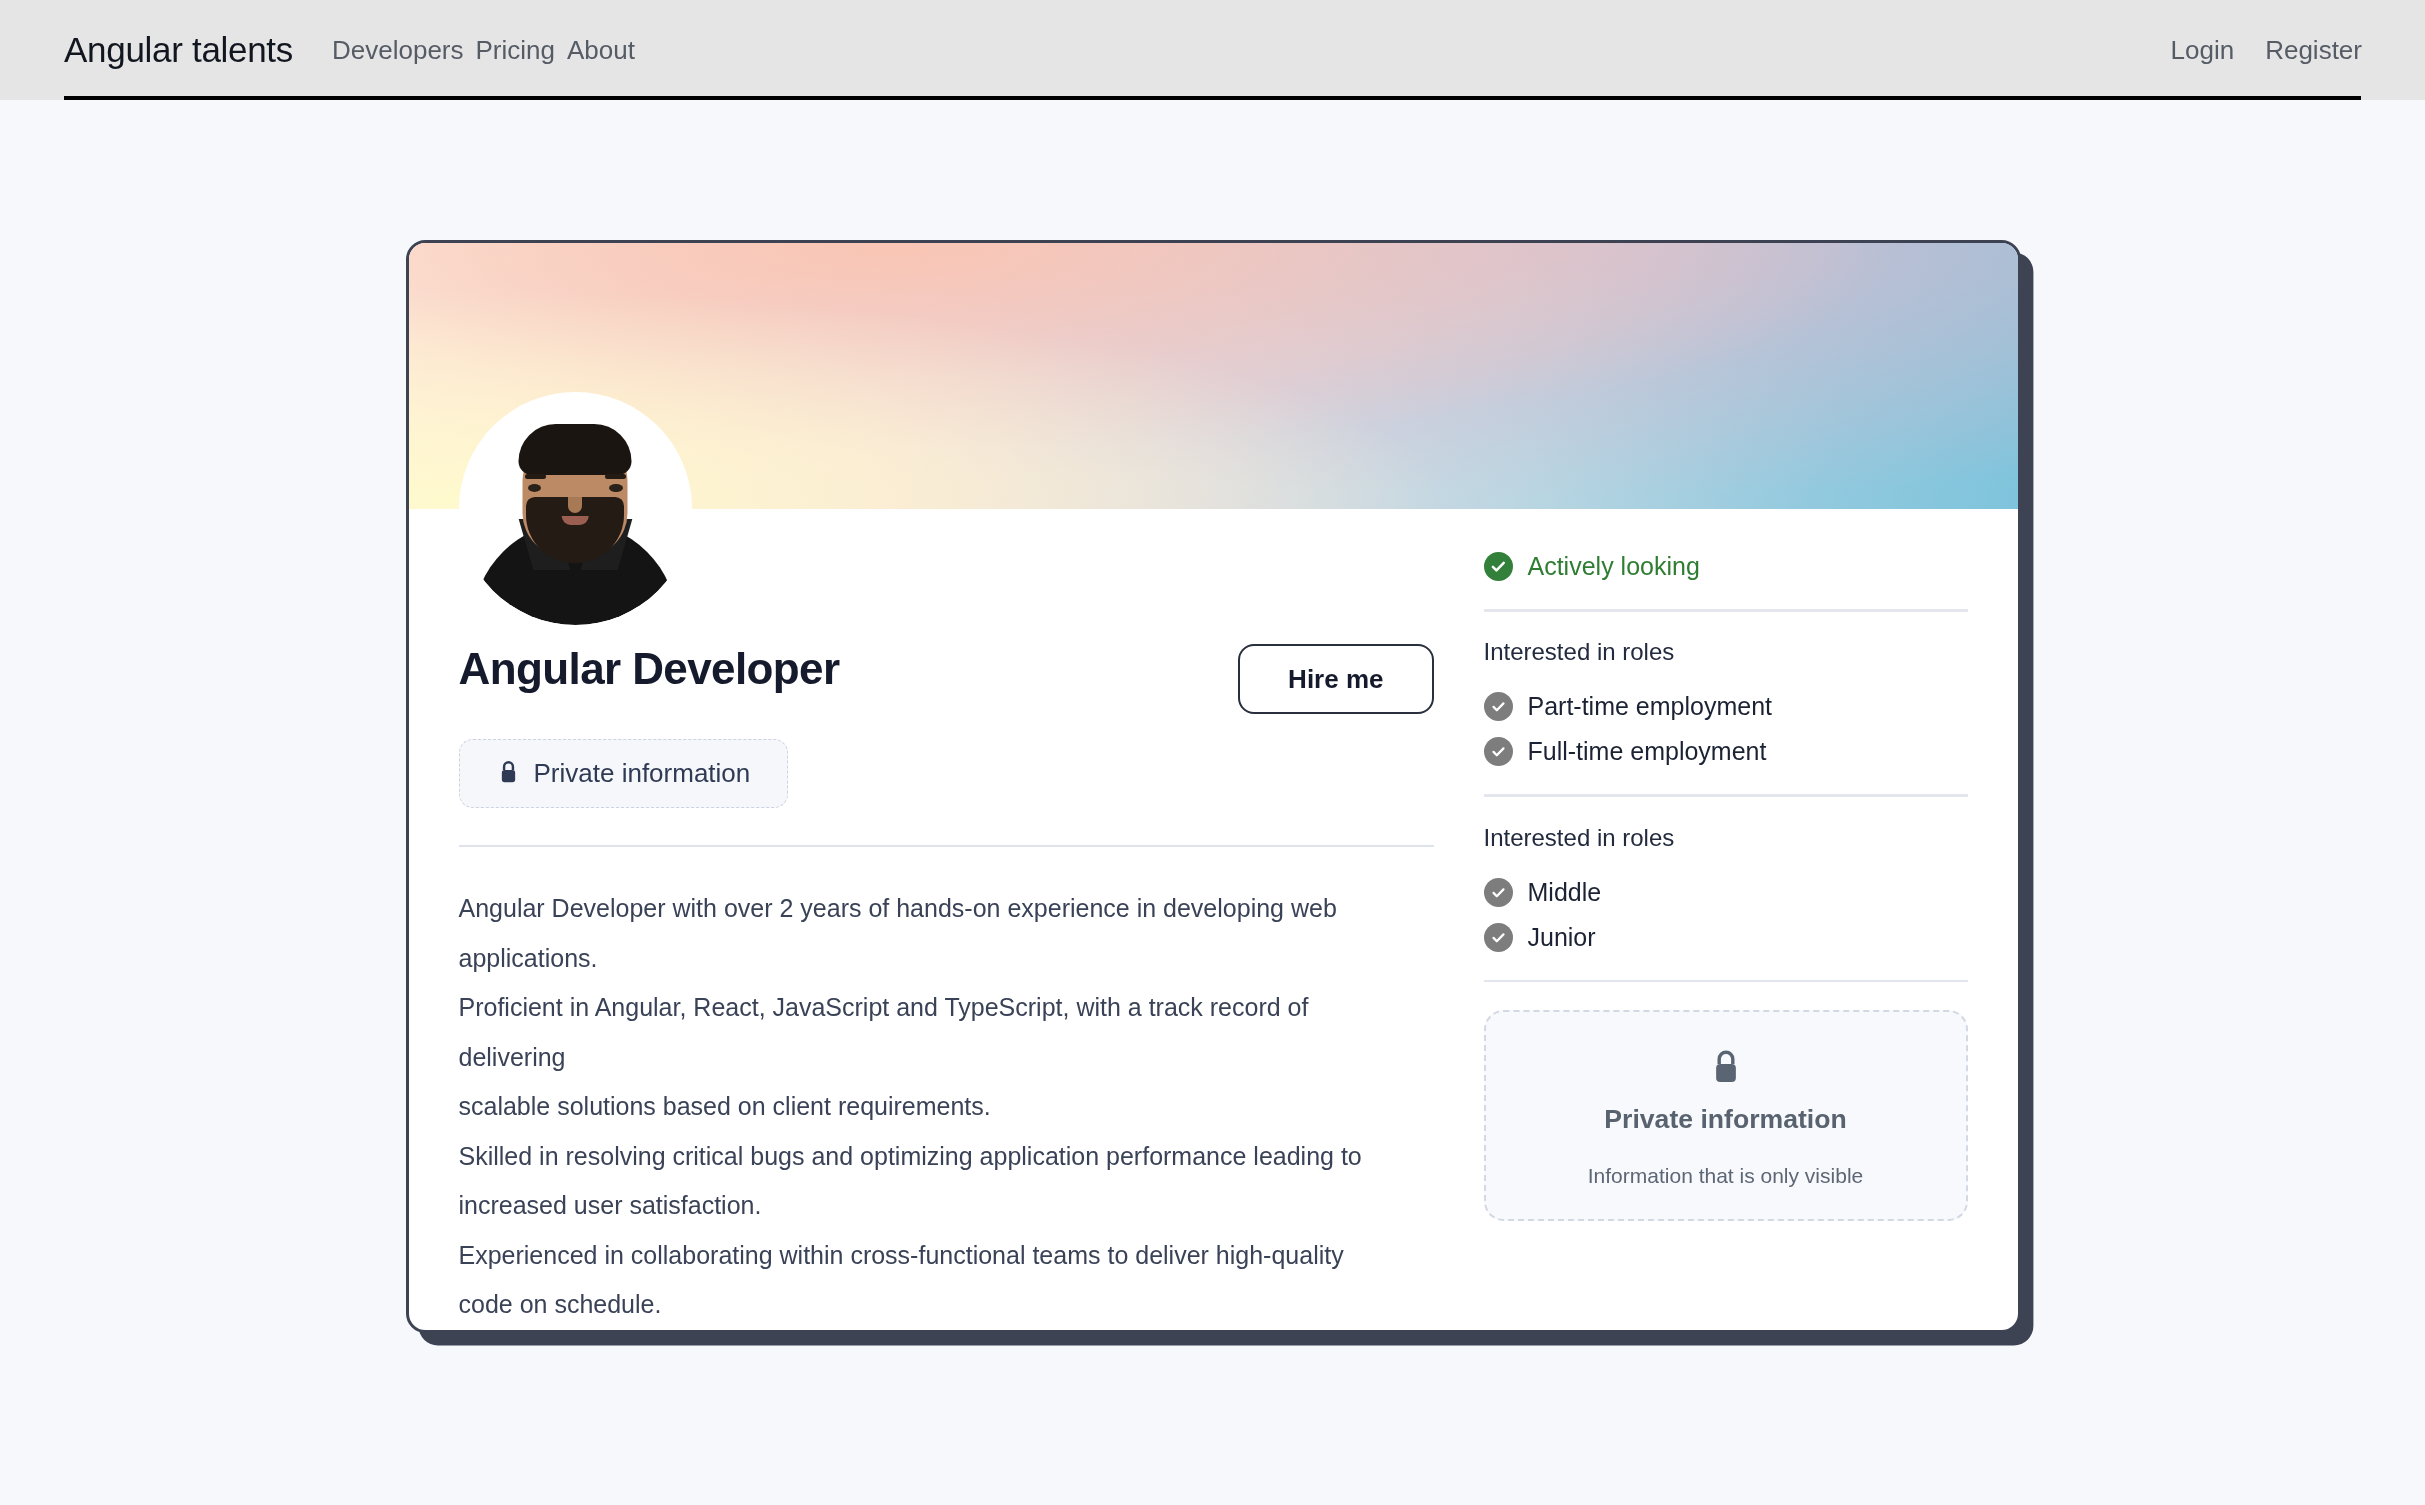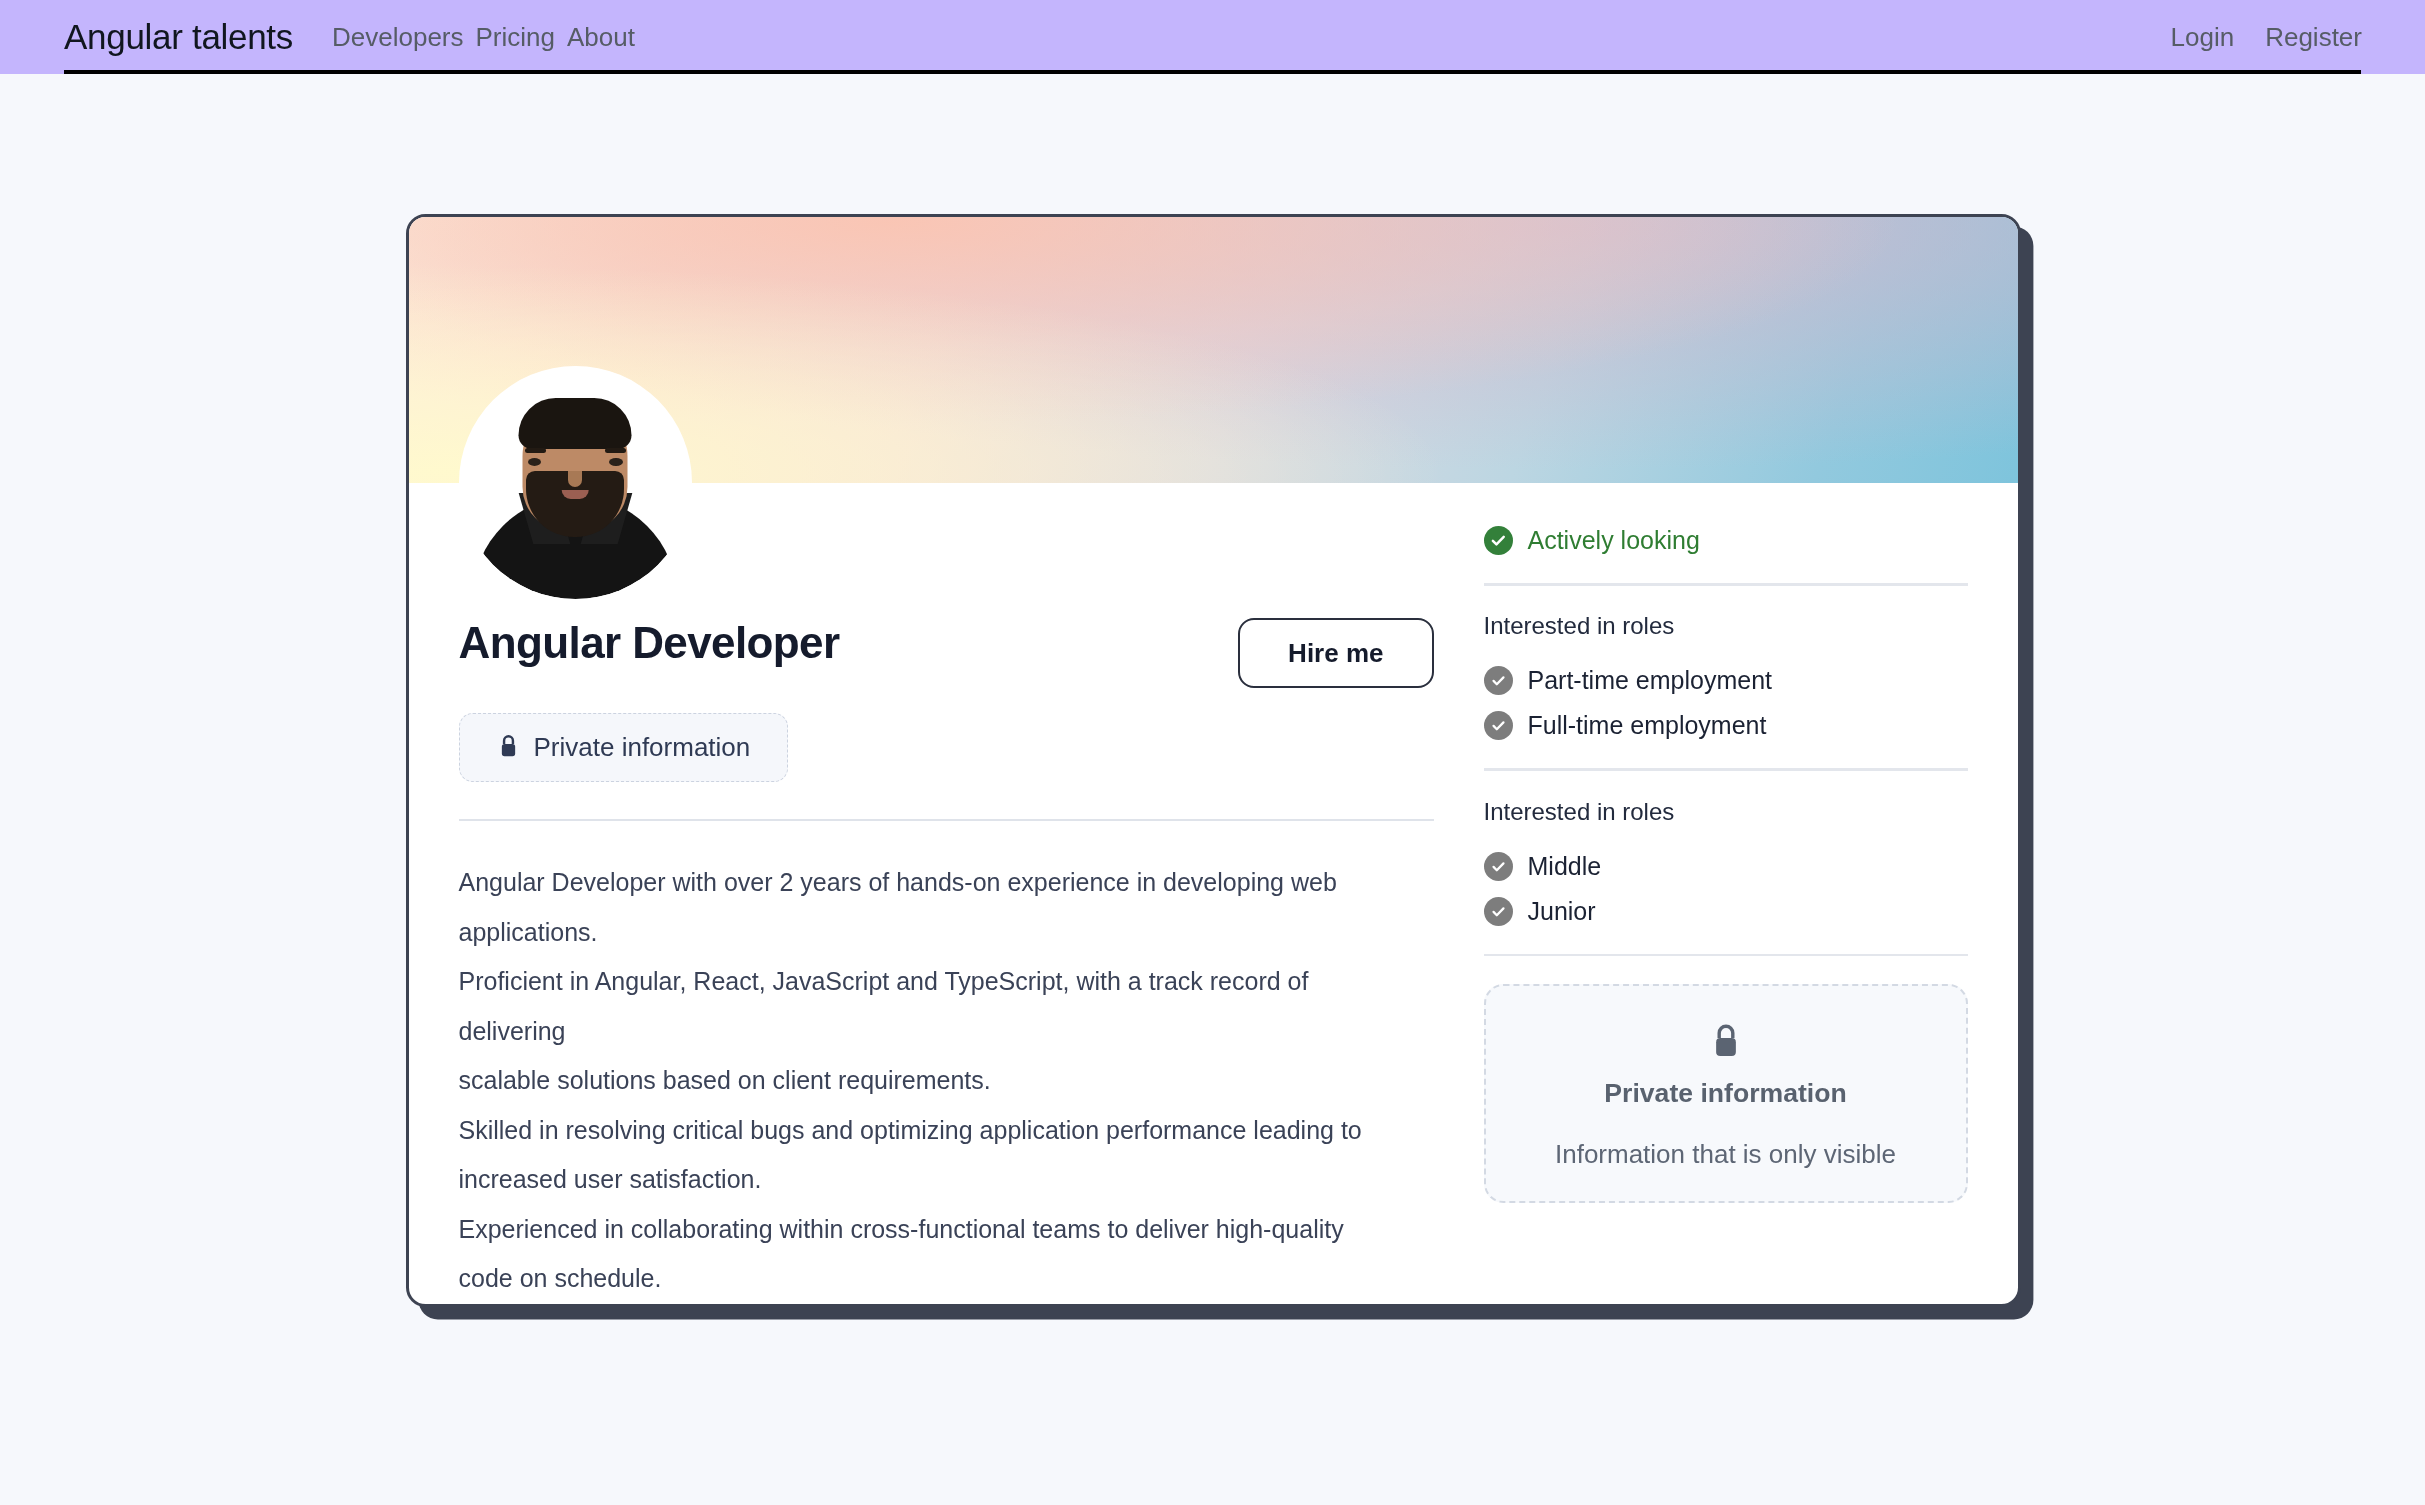--- a/index.html
+++ b/index.html
@@ -13,25 +13,25 @@
   body {
     background: #f6f8fc;
     font-family: "Liberation Sans", sans-serif;
     color: #1f2437;
     -webkit-font-smoothing: antialiased;
   }
 
   
   .site-header {
     position: relative;
-    height: 74px;
+    height: 100px;
     padding: 8px 64px;
     display: flex;
     align-items: center;
-    background: #c4b5fd;
+    background: #e5e5e5;
   }
   .header-rule {
     position: absolute;
     left: 64px;
     right: 65px;
     bottom: 0;
     height: 4.4px;
     background: #000000;
   }
   .brand {
@@ -329,21 +329,21 @@
     text-align: center;
   }
   .private-box .lock-big { margin-bottom: 12.4px; }
   .private-box .pb-title {
     font-size: 26.6px;
     font-weight: 700;
     color: #59626f;
     margin-bottom: 25px;
   }
   .private-box .pb-desc {
-    font-size: 26px;
+    font-size: 21px;
     color: #5d6675;
     line-height: 1.55;
   }
 </style>
 </head>
 <body>
 
 <header class="site-header">
   <div class="brand">Angular talents</div>
 

